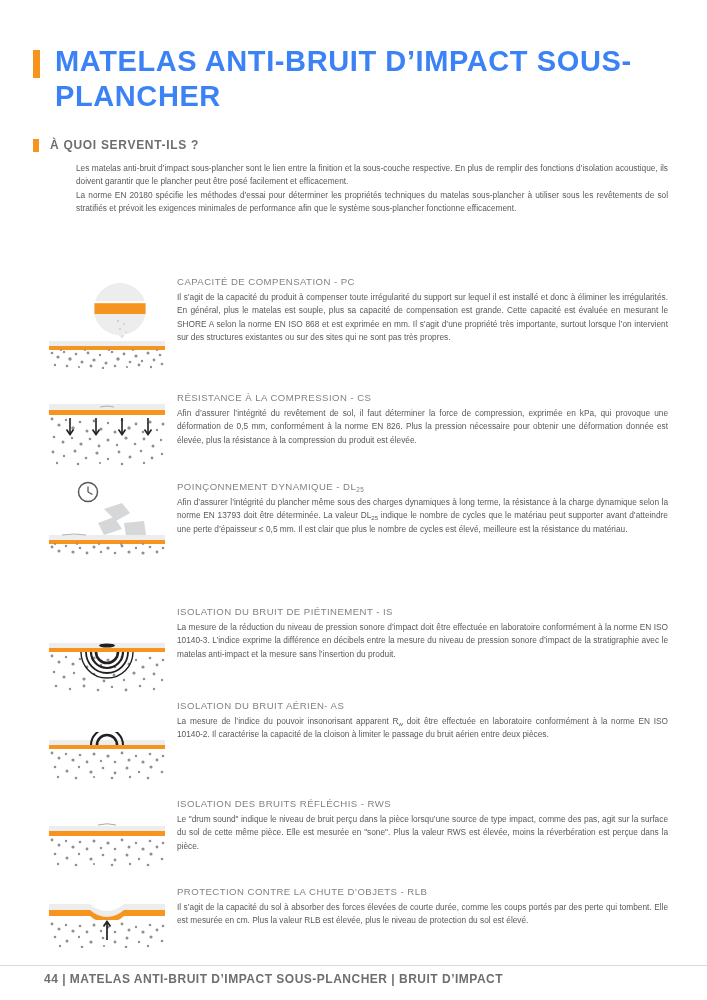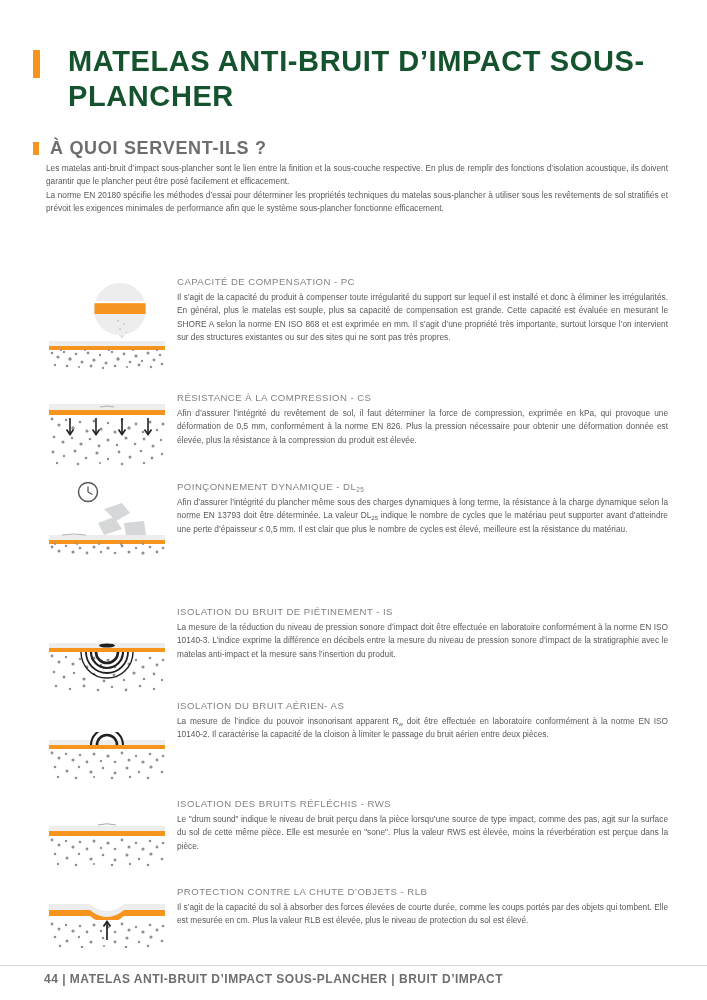--- a/index.html
+++ b/index.html
@@ -11,38 +11,38 @@
     overflow: hidden;
   }
   .page { position: absolute; inset: 0; padding: 0; }
 
   
   .title-row { position: absolute; left: 33px; top: 44px; right: 40px; display: flex; align-items: flex-start; }
   .accent-bar { width: 7px; background: #F6941E; flex: 0 0 7px; }
   .accent-bar.tall { height: 28px; margin-top: 6px; }
   .page-title {
     font-size: 29px; font-weight: bold; letter-spacing: 0.6px;
-    color: #14532d; line-height: 1.22; margin-left: 28px;
+    color: #3b82f6; line-height: 1.22; margin-left: 15px;
     text-transform: uppercase;
   }
 
   
   .sec-head { position: absolute; display: flex; align-items: center; left: 33px; }
   .sec-head .accent-bar { height: 13px; width: 6px; flex: 0 0 6px; }
   .sec-head .sec-title {
-    margin-left: 11px; font-size: 18px; font-weight: bold;
+    margin-left: 11px; font-size: 12px; font-weight: bold;
     letter-spacing: 0.7px; color: #6D6E70; text-transform: uppercase;
   }
 
   
   .intro {
     position: absolute; left: 46px; top: 162px; width: 622px;
     font-size: 8.3px; line-height: 1.62; color: #58595B; text-align: justify;
   }
-  .intro p { margin-bottom: 0; }
+  .intro p { margin-bottom: 0; margin-left: 30px; }
   .item-text { position: absolute; left: 177px; width: 491px; }
   .item-title {
     font-size: 9.6px; font-weight: normal; letter-spacing: 0.45px;
     color: #808285; text-transform: uppercase; margin-bottom: 4px;
   }
   .item-title sub { font-size: 6.4px; vertical-align: baseline; position: relative; top: 2px; }
   .item-body {
     font-size: 8.3px; line-height: 1.62; color: #58595B; text-align: justify;
   }
   .item-body sub { font-size: 6px; vertical-align: baseline; position: relative; top: 2px; }
@@ -475,19 +475,19 @@
       </g>
       <g stroke="#231F20" stroke-width="1.7" fill="none">
         <path d="M59 42 V24"></path>
           <path d="M55.5 28.5 L59 23.5 L62.5 28.5"></path>
       </g>
     </svg>
   </div>
 
   <div class="item-text" style="top:886px">
     <div class="item-title">PROTECTION CONTRE LA CHUTE D’OBJETS - RLB</div>
-    <div class="item-body">Il s’agit de la capacité du sol à absorber des forces élevées de courte durée, comme les coups portés par des objets qui tombent. Elle est mesurée en cm. Plus la valeur RLB est élevée, plus le niveau de protection du sol est élevé.</div>
+    <div class="item-body">Il s’agit de la capacité du sol à absorber des forces élevées de courte durée, comme les coups portés par des perte qui tombent. Elle est mesurée en cm. Plus la valeur RLB est élevée, plus le niveau de protection du sol est élevé.</div>
   </div>
 
   <div class="footer-rule"></div>
   <div class="footer">44  |  MATELAS ANTI-BRUIT D’IMPACT SOUS-PLANCHER  |  BRUIT D’IMPACT</div>
 
 </div>
 
 </body></html>

